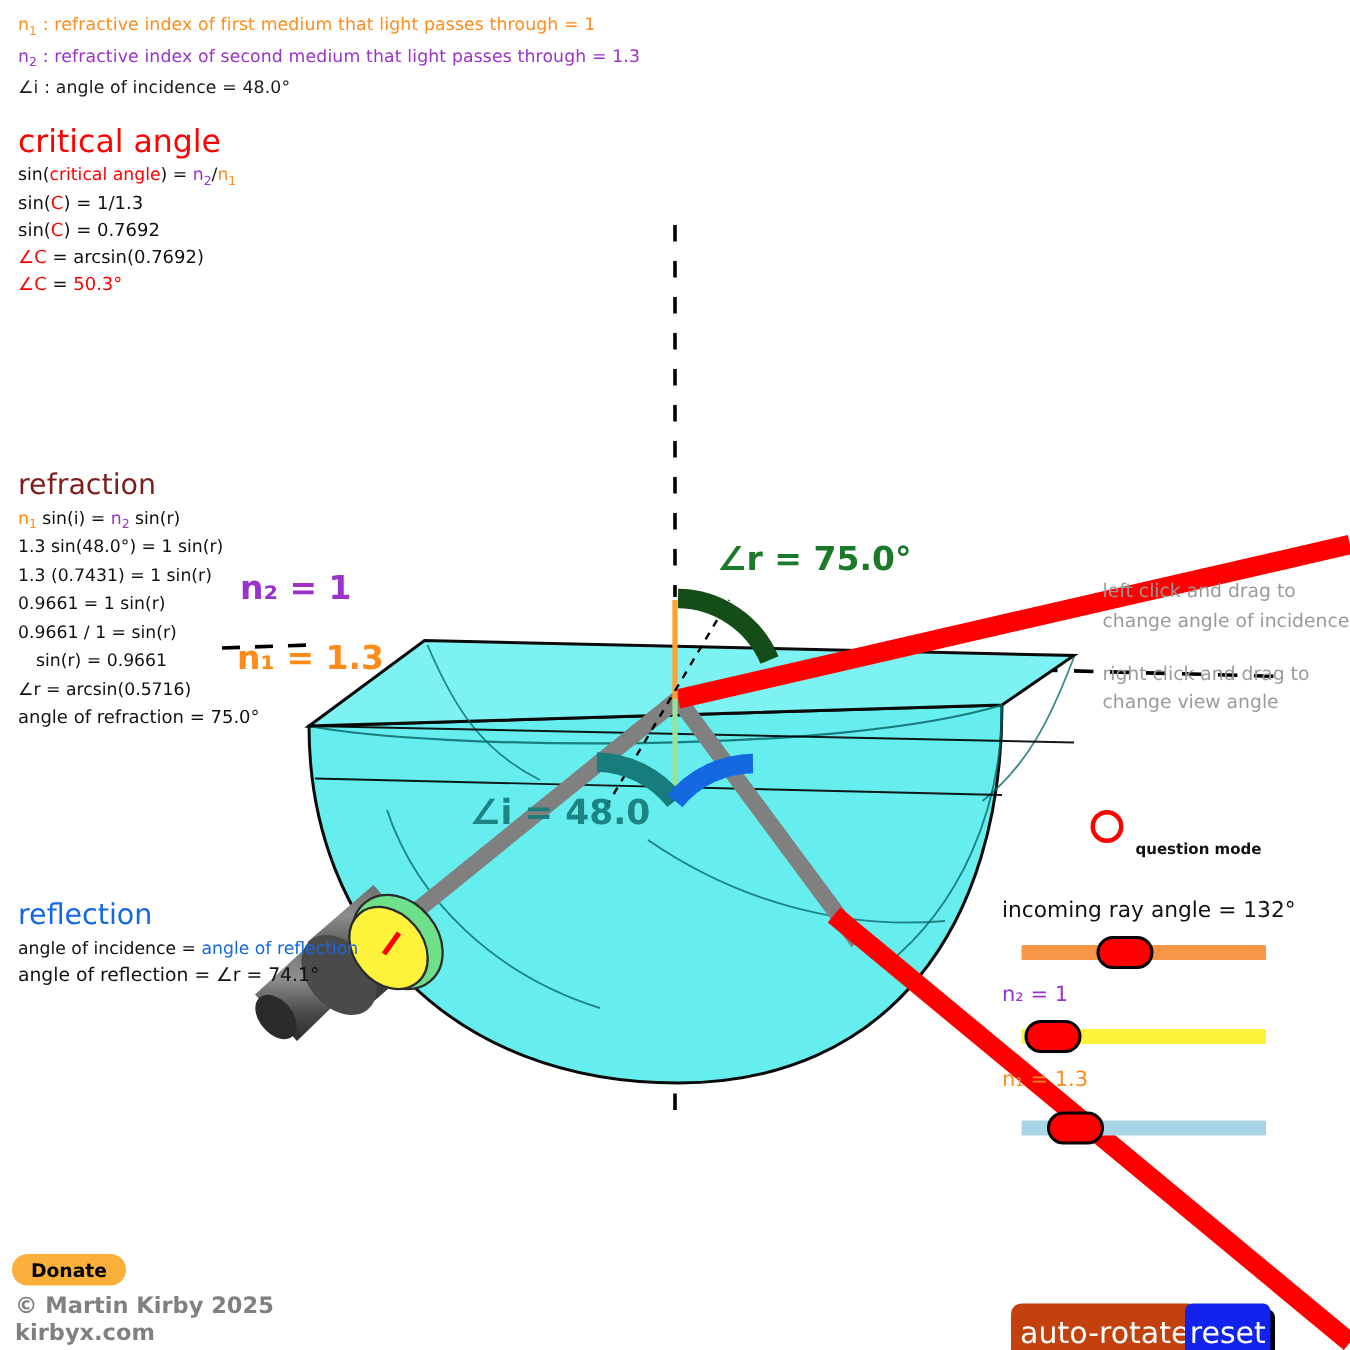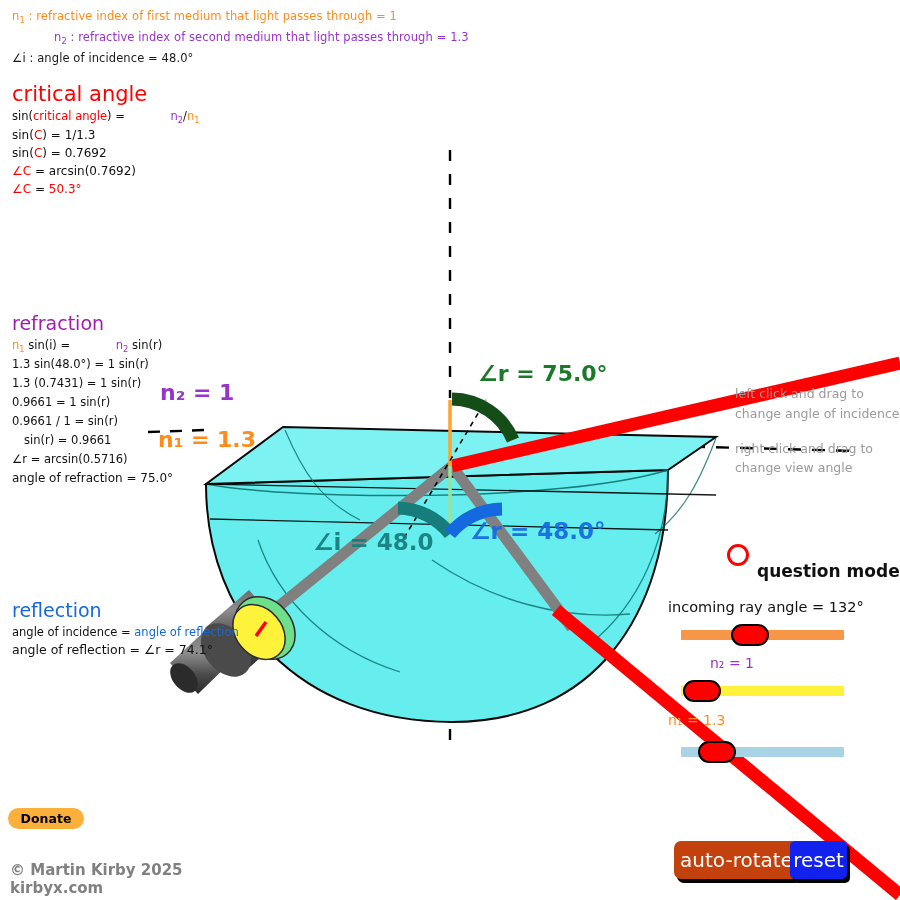--- a/index.html
+++ b/index.html
@@ -22,37 +22,37 @@
   .abs { position: absolute; }
 
   
   .desc-line {
     font-size: 11.5px;
     color: #111;
     white-space: nowrap;
     letter-spacing: 0.1px;
   }
   .c-orange2 { color: #FF8C1A; }
-  .c-purple { color: #9933CC; margin-left: 42px; }
+  .c-purple { color: #9933CC; }
   .c-red    { color: #FF0000; }
   .c-green  { color: #1A7A1A; text-align: right; }
   .c-blue   { color: #1569E0; }
   .c-dkgrey { color: #1a1a1a; }
   sub { font-size: 0.72em; }
 
   
   .h-critical {
     font-size: 21px;
     color: #FF0000;
     font-weight: normal;
     white-space: nowrap;
   }
   .h-refraction {
     font-size: 19px;
-    color: #a21caf;
+    color: #7f1d1d;
     white-space: nowrap;
   }
   .h-reflection {
     font-size: 19px;
     color: #1569E0;
     white-space: nowrap;
   }
   .form-line {
     font-size: 11.5px;
     color: #111;
@@ -108,21 +108,21 @@
   }
   .qm-circle {
     width: 22px; height: 22px;
     border: 3px solid #FF0000;
     border-radius: 50%;
     box-sizing: border-box;
     background: transparent;
     cursor: pointer;
   }
   .qm-label {
-    font-size: 17px;
+    font-size: 10px;
     font-weight: bold;
     color: #111;
     white-space: nowrap;
     margin-top: 32px;
   }
 
   
   .slider-label {
     font-size: 14.5px;
     color: #111;
@@ -152,20 +152,21 @@
   .btn {
     position: absolute;
     display: flex;
     align-items: center;
     justify-content: center;
     color: #fff;
     font-size: 20px;
     cursor: pointer;
     border: none;
     box-sizing: border-box;
+    margin-top: 28px;
   }
   #btn-auto-rotate {
     left: 674px; top: 841px;
     width: 125px; height: 38px;
     background: #c2410c;
     border-radius: 7px;
     box-shadow: 3px 4px 0 #000;
   }
   #btn-reset {
     left: 790px; top: 841px;
@@ -323,21 +324,20 @@
   <div class="abs h-reflection" style="left:12px; top:599px;">reflection</div>
   <div class="abs form-line" style="left:12px; top:625px;">
     <span>angle of incidence = </span><span class="c-blue">angle of reflection</span>
   </div>
   <div class="abs form-line c-blue" style="left:12px; top:642px; font-size:12.5px;">angle of reflection = ∠r = 74.1°</div>
 
   <div class="abs lbl-n2-big" style="left:160px; top:380px;">n₂ = 1</div>
   <div class="abs lbl-n1-big" style="left:158px; top:427px;">n₁ = 1.3</div>
   <div class="abs lbl-r-green" style="left:478px; top:361px;">∠r = 75.0°</div>
   <div class="abs lbl-i-teal" style="left:313px; top:509px;margin-top:20px;">∠i = 48.0</div>
-  <div class="abs lbl-r-blue" style="left:470px; top:518px;">∠r = 48.0°</div>
 
   <div class="abs hint" style="left:735px; top:386px;">left click and drag to</div>
   <div class="abs hint" style="left:735px; top:406px;">change angle of incidence</div>
   <div class="abs hint" style="left:735px; top:441px;">right click and drag to</div>
   <div class="abs hint" style="left:735px; top:460px;">change view angle</div>
 
   <div class="abs" id="question-mode-row">
     <div class="qm-circle"></div>
     <div class="qm-label">question mode</div>
   </div>

